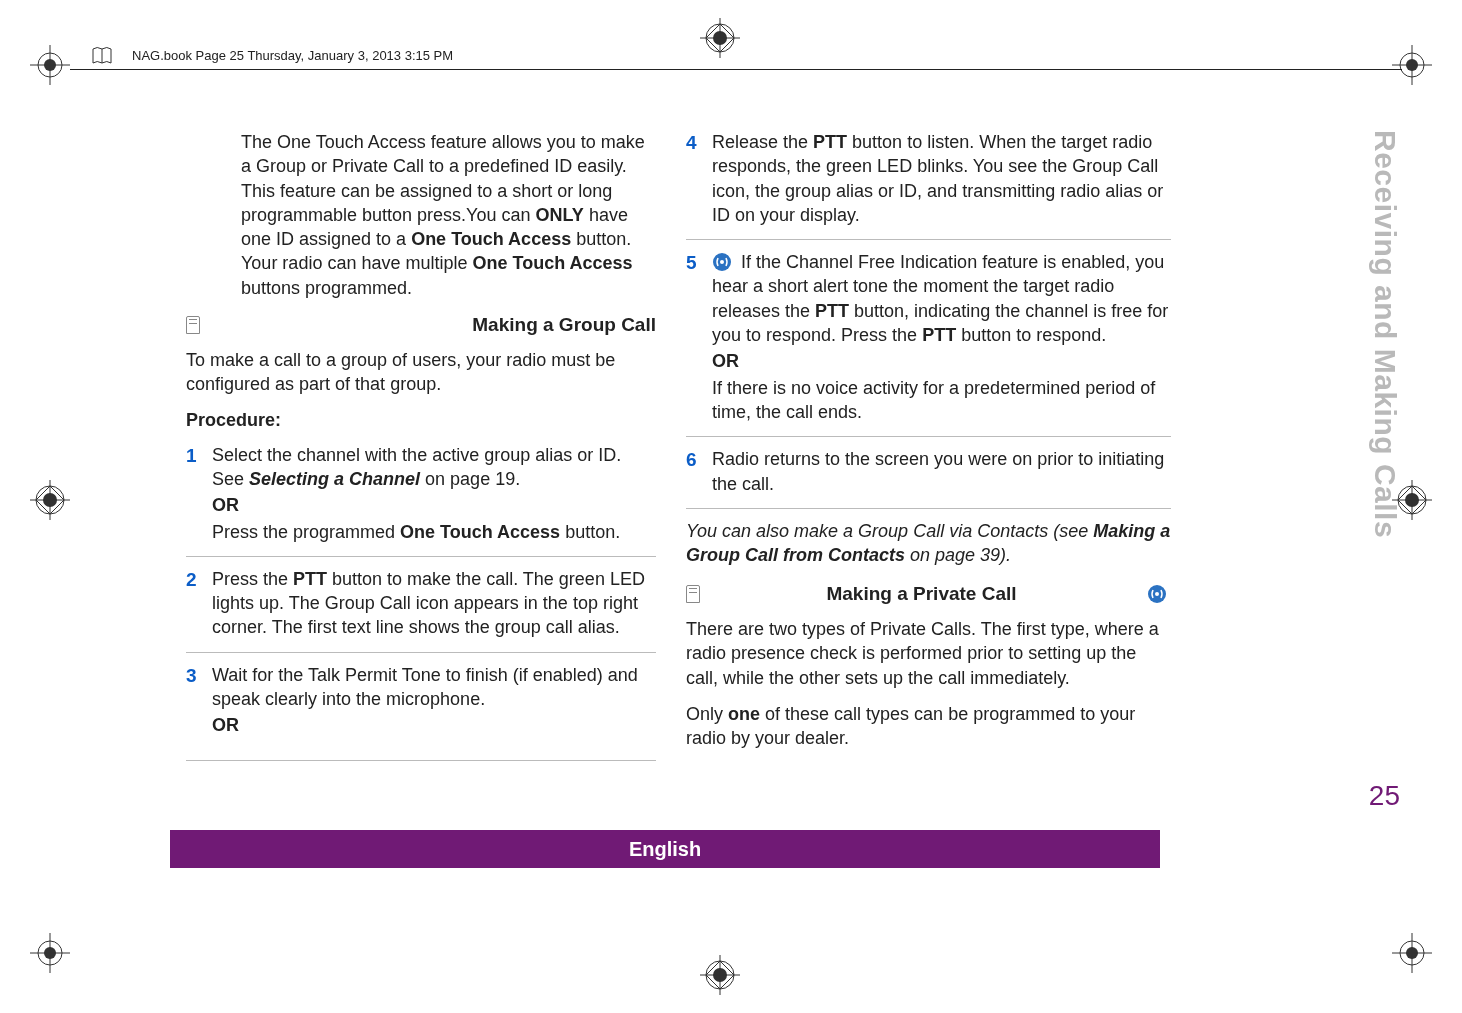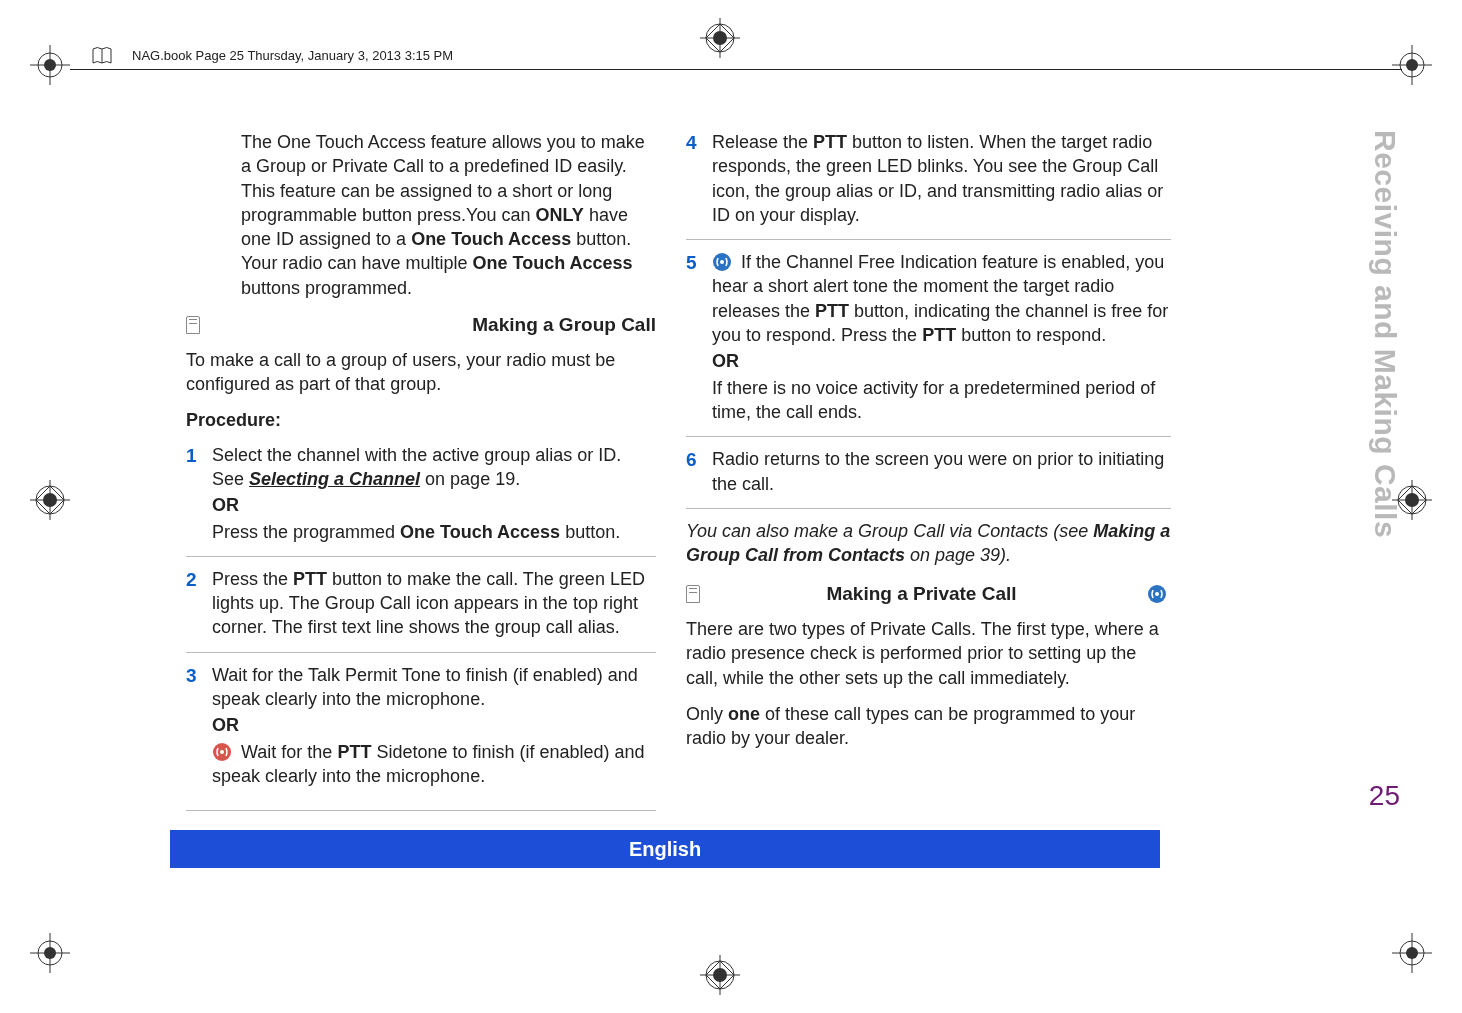--- a/index.html
+++ b/index.html
@@ -90,21 +90,21 @@
     color: #0b5dc7;
     font-weight: bold;
     width: 14px;
     flex-shrink: 0;
     font-size: 19px;
   }
   .step-body {
     flex: 1;
   }
   .step-body p { margin-bottom: 2px; }
-  .italic { font-style: italic; text-decoration: underline; }
+  .italic { font-style: italic; }
   .bold { font-weight: bold; }
   .inline-icon-m {
     display: inline-block;
     width: 20px;
     height: 20px;
     vertical-align: -4px;
     margin-right: 4px;
   }
   .icon-svg { display: block; }
   .side-title {
@@ -125,21 +125,21 @@
     font-size: 28px;
     font-weight: normal;
     color: #701a75;
   }
   .lang-bar {
     position: absolute;
     left: 170px;
     top: 830px;
     width: 990px;
     height: 38px;
-    background: #1d4ed8;
+    background: #701a75;
     color: #fff;
     font-weight: bold;
     font-size: 20px;
     display: flex;
     align-items: center;
     justify-content: center;
   }
   .crop-mark {
     position: absolute;
     width: 50px;
@@ -275,29 +275,20 @@
       <div class="step-body">
         <p><span>Press the </span><span class="bold">PTT</span><span> button to make the call. The green LED lights up. The Group Call icon appears in the top right corner. The first text line shows the group call alias.</span></p>
       </div>
     </div>
 
     <div class="step no-border">
       <div class="step-num">3</div>
       <div class="step-body">
         <p>Wait for the Talk Permit Tone to finish (if enabled) and speak clearly into the microphone.</p>
         <p class="bold">OR</p>
-        <p>
-          <span class="inline-icon-m">
-            <svg class="icon-svg" viewBox="0 0 20 20">
-                <circle cx="10" cy="10" r="9" fill="#d8554c"></circle>
-                <path d="M6 6 Q4 10 6 14 M14 6 Q16 10 14 14" stroke="#fff" stroke-width="1.5" fill="none"></path>
-                <circle cx="10" cy="10" r="2" fill="#fff"></circle>
-              </svg>
-          </span><span> Wait for the </span><span class="bold">PTT</span><span> Sidetone to finish (if enabled) and speak clearly into the microphone.</span>
-        </p>
       </div>
     </div>
     <div style="border-top:1px solid #bbb;"></div>
   </div>
 
   <div class="col col-right">
 
     <div class="step-col2">
       <div class="step-num">4</div>
       <div class="step-body">

